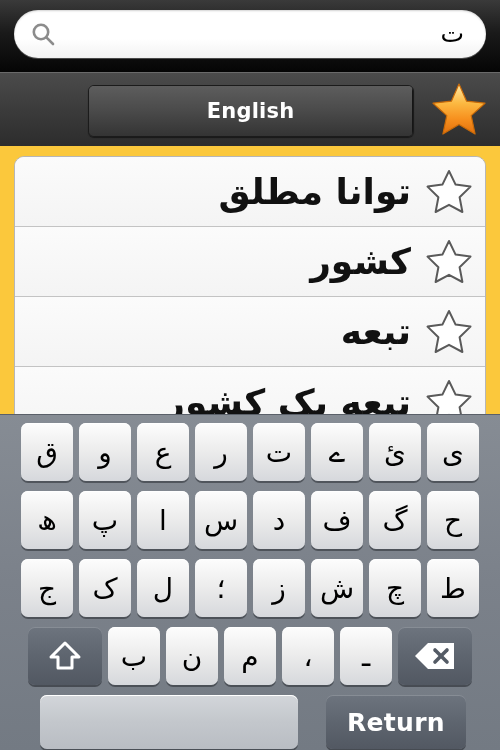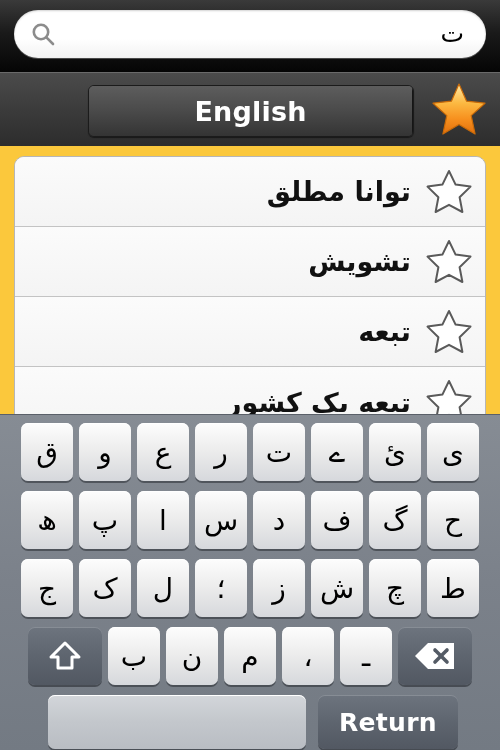--- a/index.html
+++ b/index.html
@@ -79,21 +79,21 @@
     border: 1px solid #1b1b1b;
     box-shadow: inset 0 1px 0 rgba(255,255,255,0.18), 0 1px 1px rgba(0,0,0,0.5);
     display: flex;
   }
   .seg {
     flex: 1;
     display: flex;
     align-items: center;
     justify-content: center;
     color: #ffffff;
-    font-size: 27px;
+    font-size: 21px;
     font-weight: bold;
     letter-spacing: 0.2px;
   }
   .seg.unselected {
     background: linear-gradient(180deg, #5d5d5d 0%, #4a4a4a 50%, #343434 100%);
   }
   .seg.selected {
     background: linear-gradient(180deg, #2b2b2b 0%, #1d1d1d 50%, #0d0d0d 100%);
     box-shadow: inset 1px 0 2px rgba(0,0,0,0.8);
   }
@@ -143,21 +143,21 @@
   .list-row:last-child { border-bottom: none; }
   .row-star {
     width: 52px;
     height: 52px;
     flex: none;
     margin-left: 6px;
   }
   .row-label {
     flex: 1;
     text-align: right;
-    font-size: 27px;
+    font-size: 36px;
     font-weight: bold;
     color: #111;
     direction: rtl;
     padding-right: 6px;
     white-space: nowrap;
   }
 
   
   .keyboard {
     position: absolute;
@@ -213,21 +213,21 @@
     letter-spacing: 0.3px;
   }
   .bottomrow {
     display: flex;
     justify-content: center;
     align-items: center;
     height: 58px;
     direction: ltr;
     padding-left: 6px;
   }
-  .bottomrow .key { margin: 0 6px; }
+  .bottomrow .key { margin: 0 14px; }
   .icon-svg { display: block; }
 </style>
 </head>
 <body>
 
 <div id="app">
 
   <div class="searchbar">
     <div class="search-field">
       <span class="search-icon">
@@ -271,21 +271,21 @@
         </span>
         <span class="row-label">توانا مطلق</span>
       </div>
 
       <div class="list-row">
         <span class="row-star">
           <svg class="icon-svg" width="52" height="52" viewBox="0 0 52 52">
             <path d="M26 5 L32.6 18.6 L47.5 20.6 L36.6 31.2 L39.4 46 L26 38.8 L12.6 46 L15.4 31.2 L4.5 20.6 L19.4 18.6 Z" fill="#ffffff" stroke="#5a5a5a" stroke-width="2" stroke-linejoin="round"></path>
           </svg>
         </span>
-        <span class="row-label">تشویش</span>
+        <span class="row-label">کشور</span>
       </div>
 
       <div class="list-row">
         <span class="row-star">
           <svg class="icon-svg" width="52" height="52" viewBox="0 0 52 52">
             <path d="M26 5 L32.6 18.6 L47.5 20.6 L36.6 31.2 L39.4 46 L26 38.8 L12.6 46 L15.4 31.2 L4.5 20.6 L19.4 18.6 Z" fill="#ffffff" stroke="#5a5a5a" stroke-width="2" stroke-linejoin="round"></path>
           </svg>
         </span>
         <span class="row-label">تبعه</span>
       </div>

